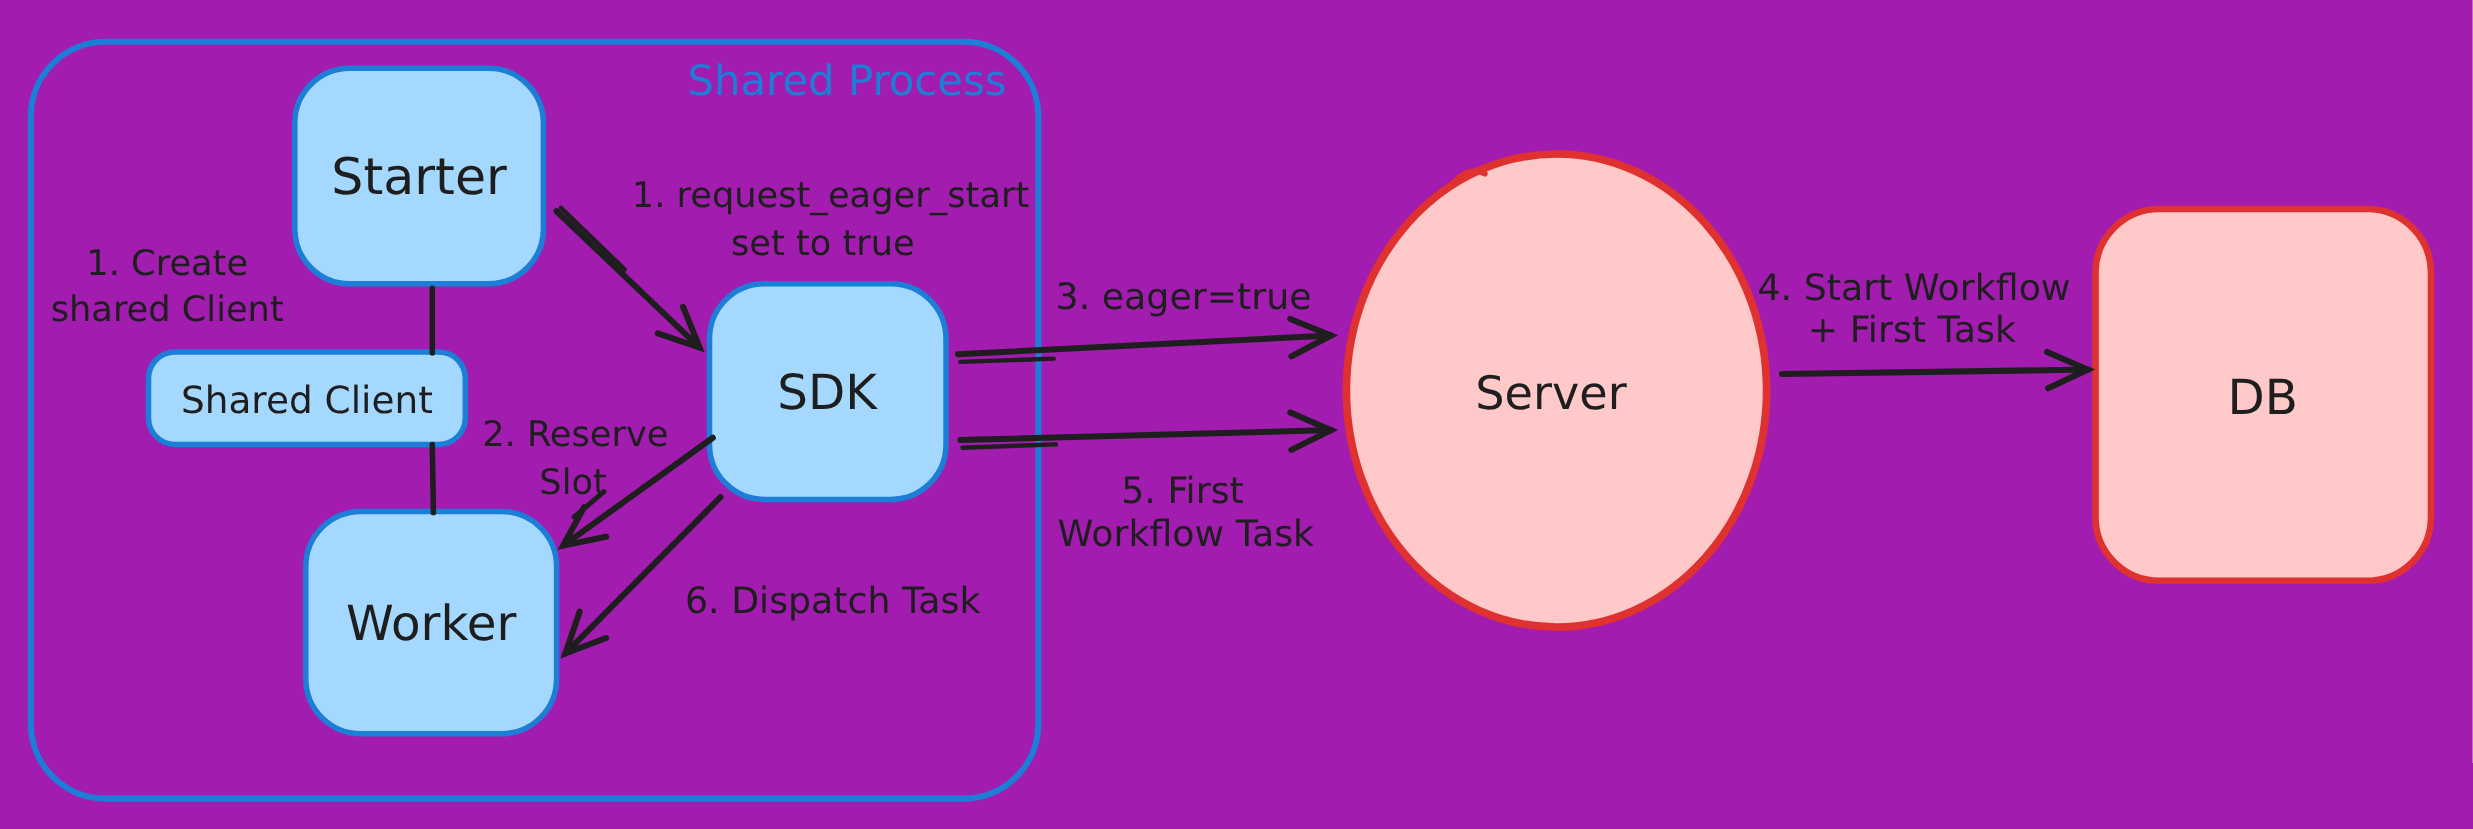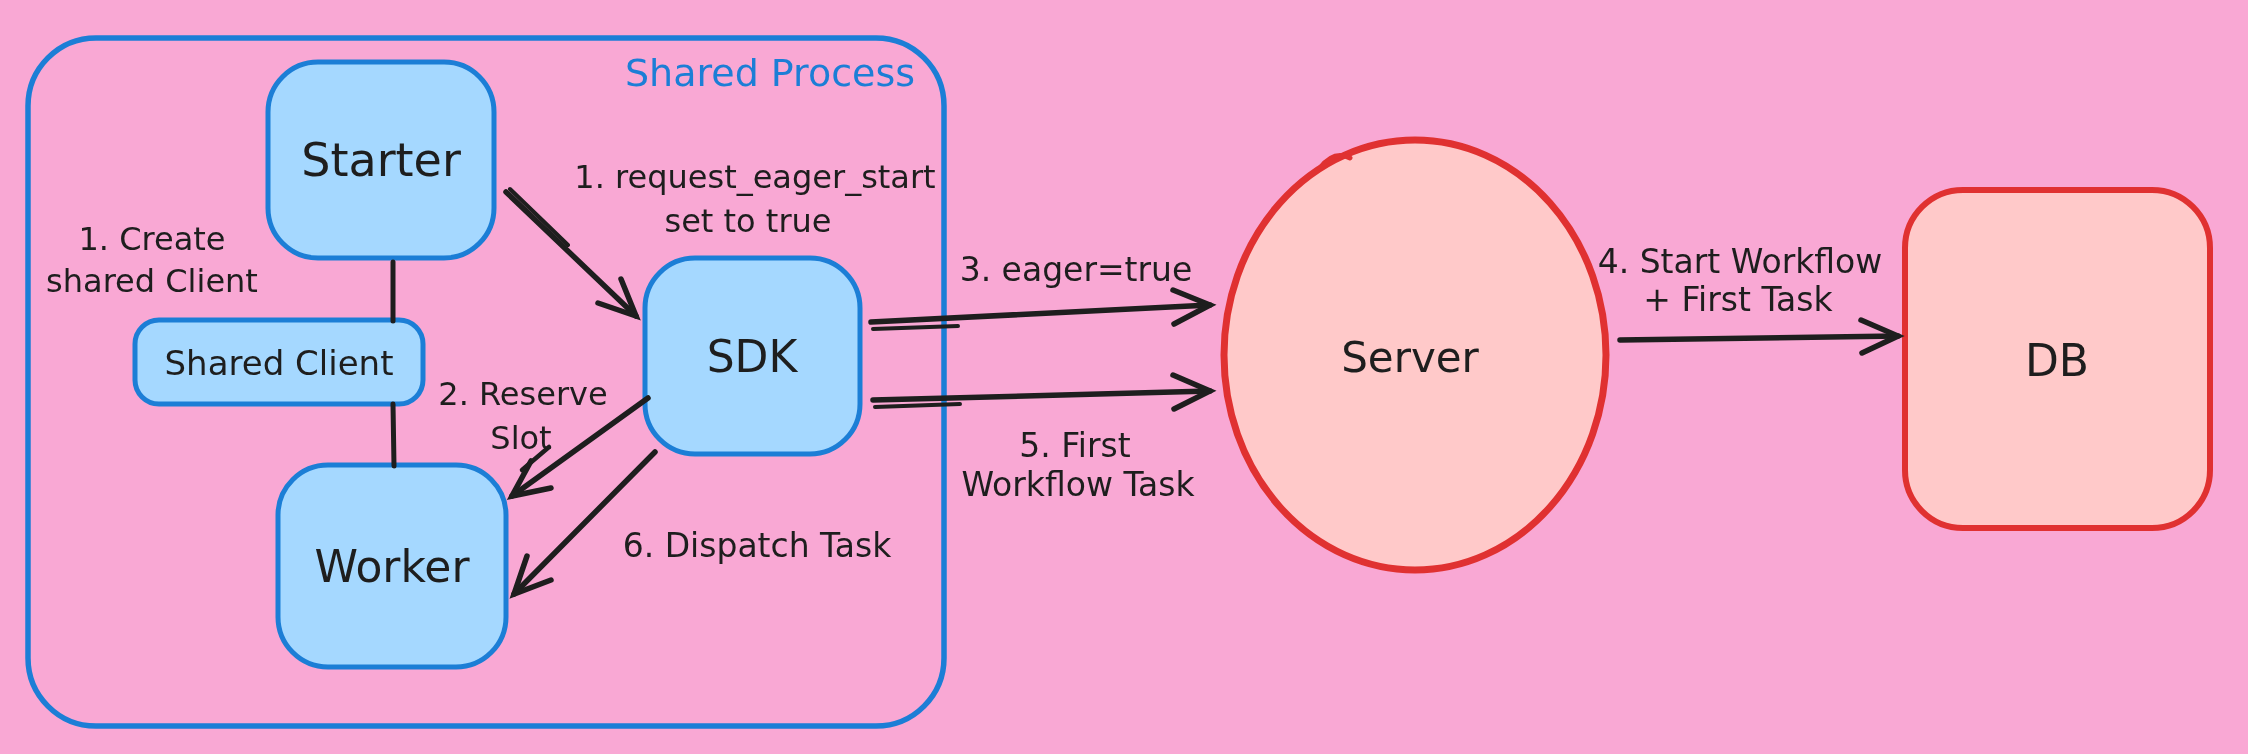--- a/index.html
+++ b/index.html
@@ -4,21 +4,21 @@
 <style>
   html, body {
     margin: 0;
     padding: 0;
     background: #ffffff;
   }
   .canvas {
     position: relative;
     width: 2248px;
     height: 754px;
-    background: #f9a8d4;
+    background: #a21caf;
     overflow: hidden;
   }
   svg {
     display: block;
     width: 100%;
     height: 100%;
   }
   text {
     font-family: "DejaVu Sans", "Liberation Sans", sans-serif;
     user-select: none;

